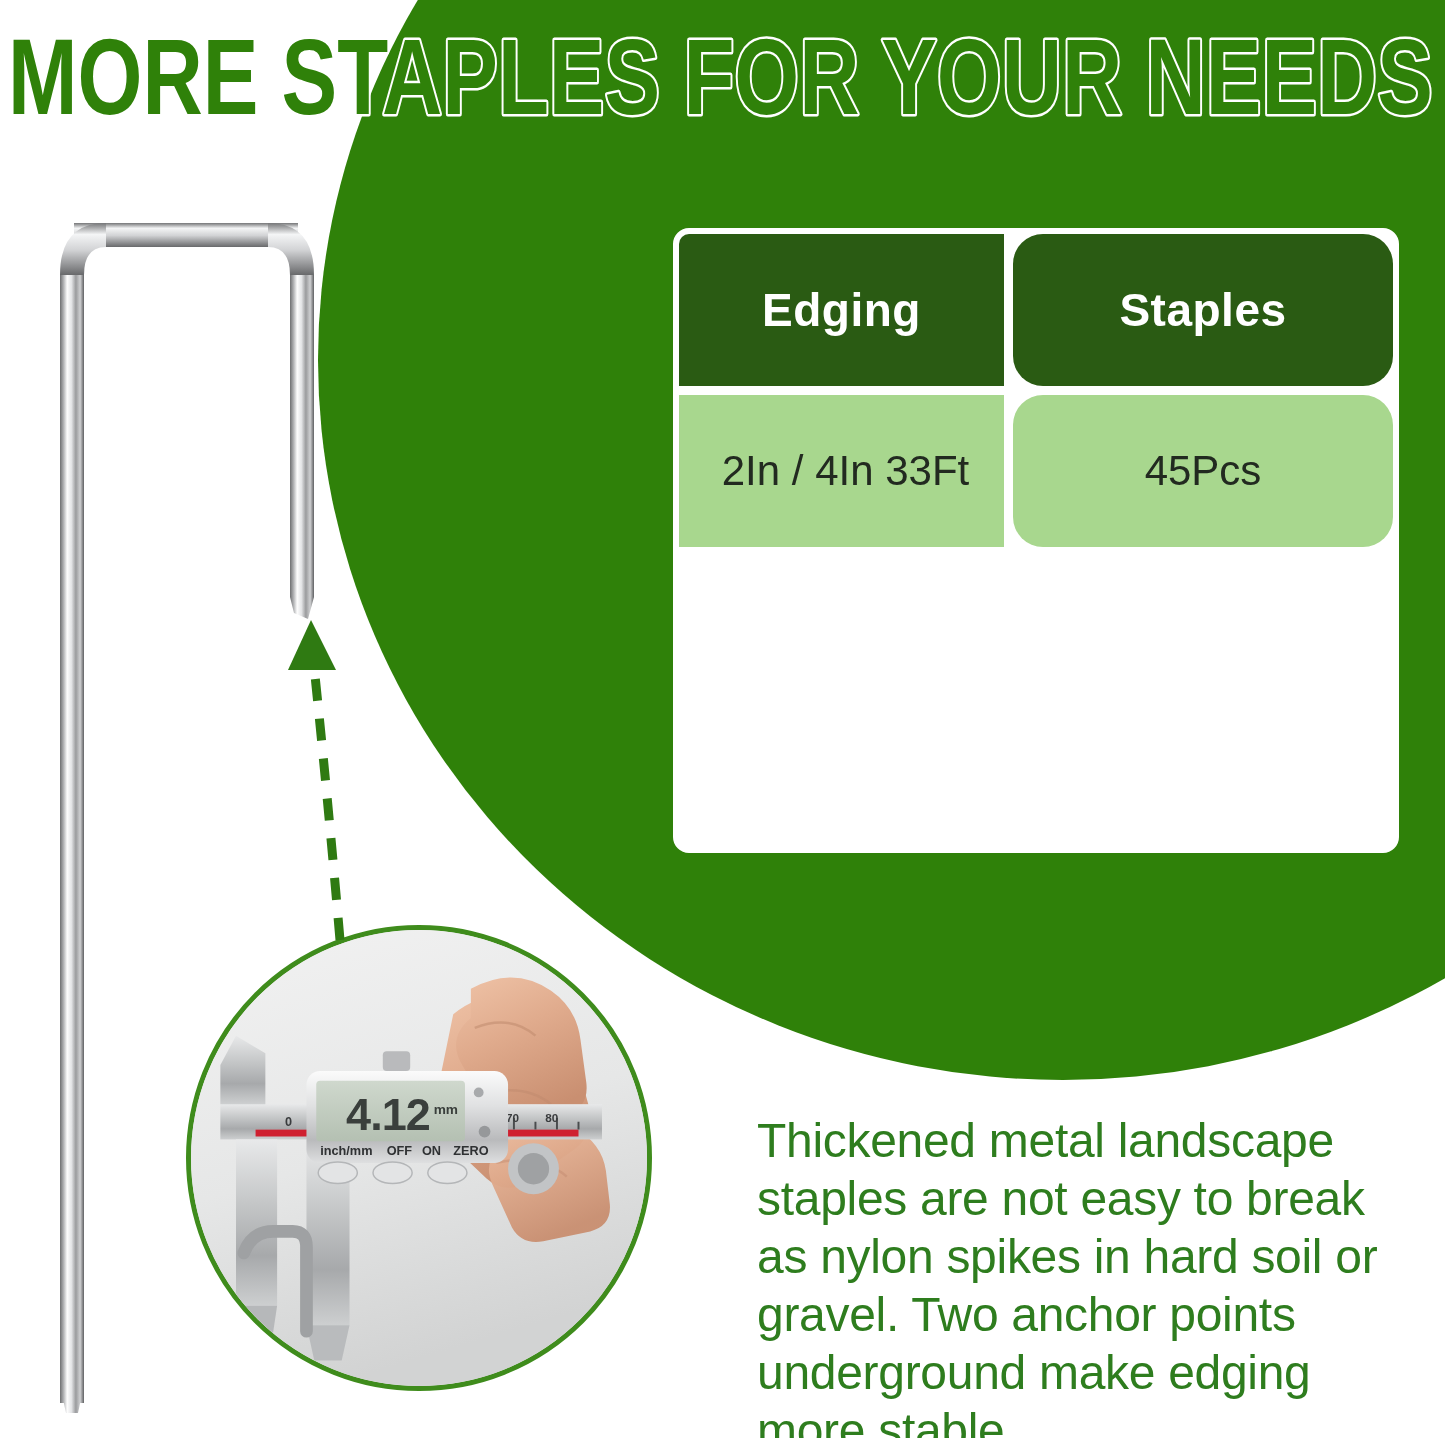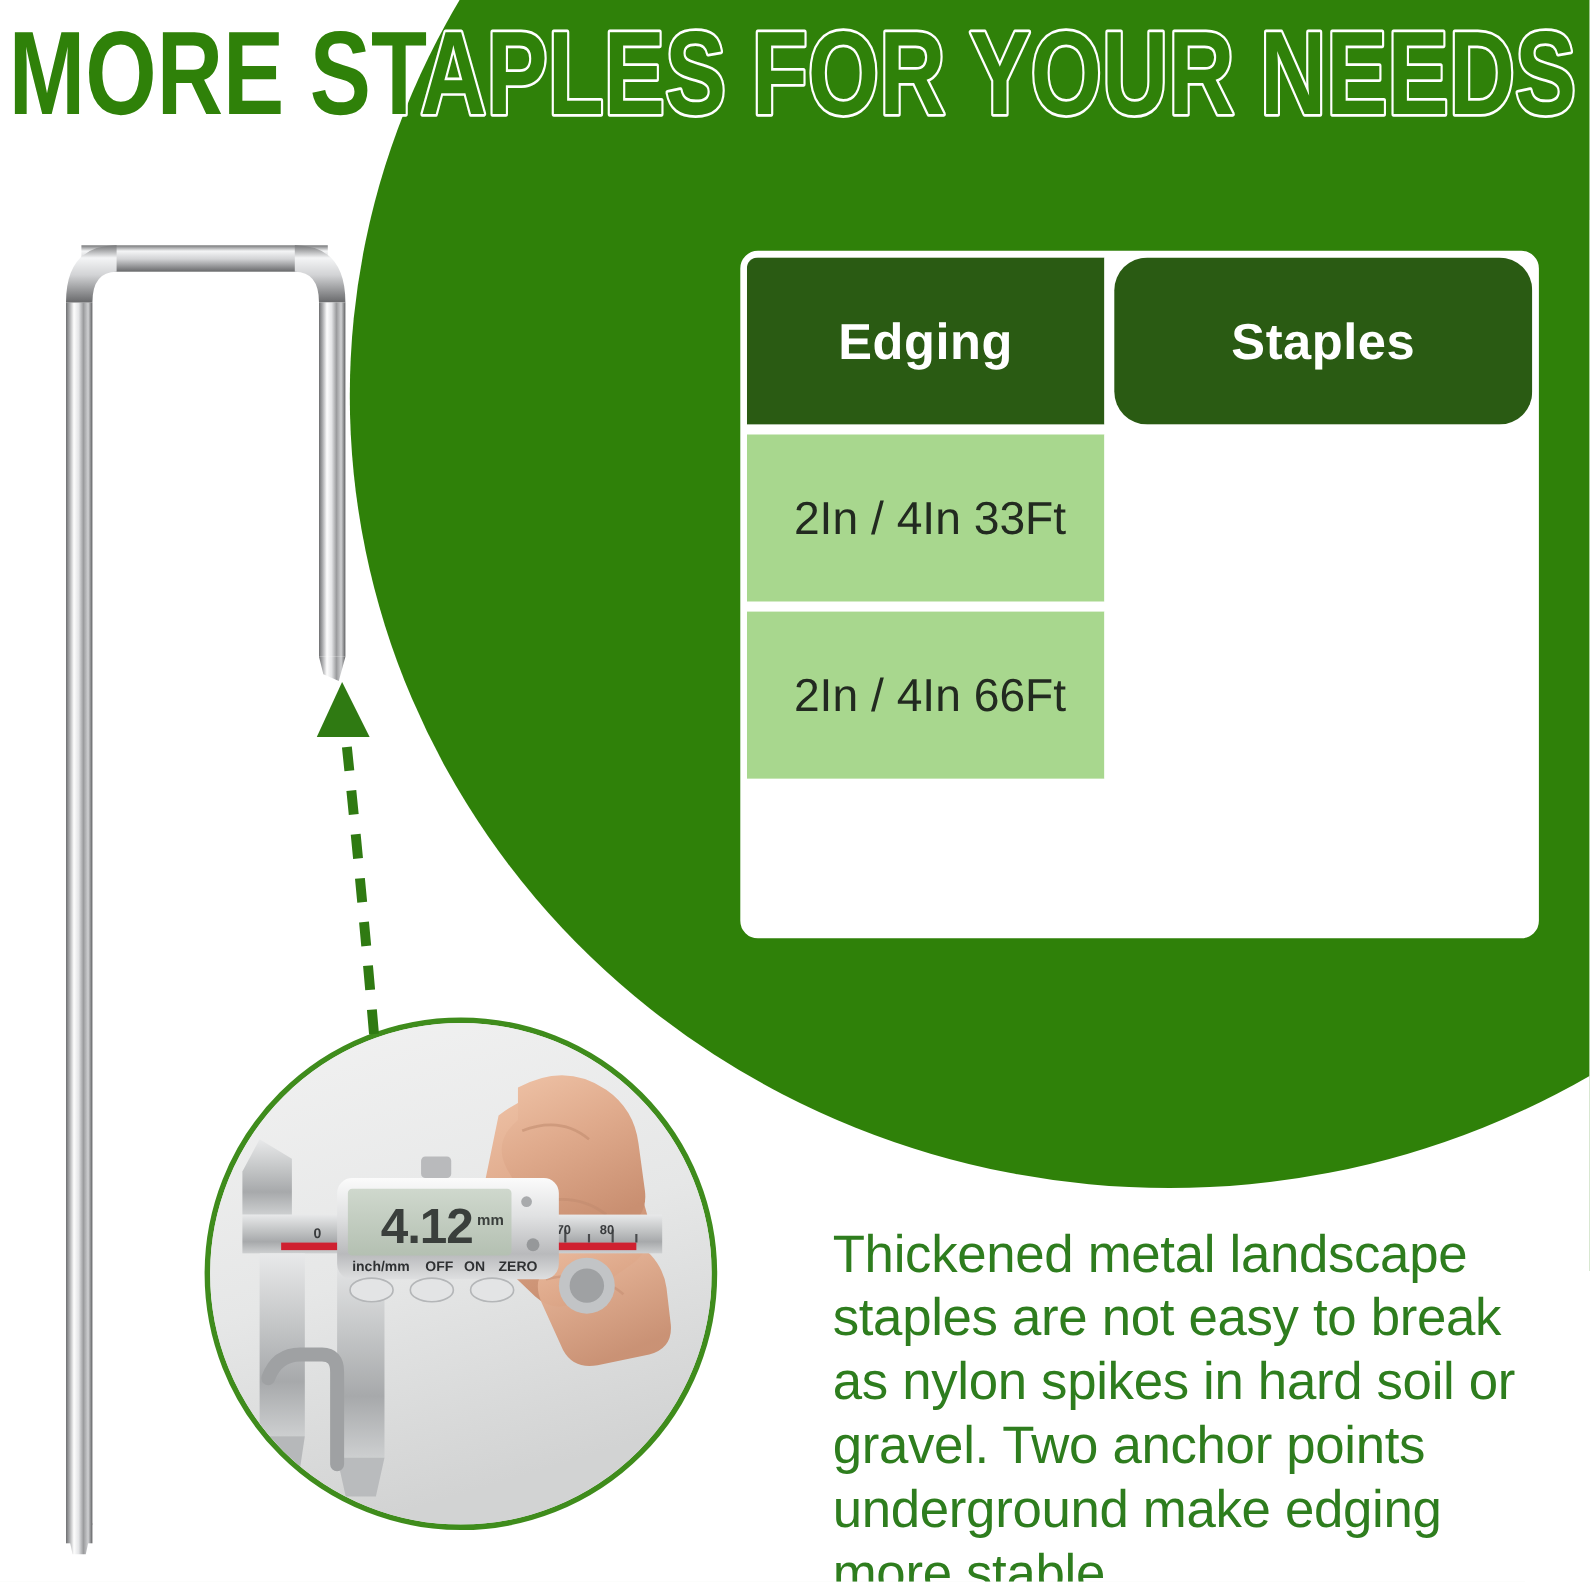--- a/index.html
+++ b/index.html
@@ -36,21 +36,21 @@
     width: 885px;
     height: 200px;
     background: #2f8109;
     z-index: 1;
   }
 
   
   .headline {
     position: absolute;
     left: 8px;
-    top: 16px;
+    top: 26px;
     width: 1432px;
     height: 110px;
     z-index: 6;
     display: flex;
     align-items: center;
     text-align: center;
   }
   .headline svg { display: block; width: 100%; height: 100%; overflow: visible;}
   .headline text {
     font-family: "Liberation Sans Narrow", "Liberation Sans", sans-serif;
@@ -220,25 +220,25 @@
     <div class="t-row header-row">
       <div class="t-cell col-a">Edging</div>
       <div class="t-divider"></div>
       <div class="t-cell col-b">Staples</div>
     </div>
     <div class="t-gap"></div>
 
     <div class="t-row data-row">
       <div class="t-cell col-a">2In / 4In 33Ft</div>
       <div class="t-divider"></div>
+      <div class="t-cell col-b">45Pcs</div>
     </div>
     <div class="t-gap"></div>
 
     <div class="t-row data-row">
-      <div class="t-cell col-a">2In / 4In 66Ft</div>
       <div class="t-divider"></div>
     </div>
     <div class="t-gap"></div>
 
   </div>
 
   <div class="arrow-layer">
     <svg viewBox="0 0 180 350" preserveAspectRatio="none">
       <path d="M70 340 Q58 200 44 66" stroke="#2f7a12" stroke-width="9" fill="none" stroke-dasharray="22 18" stroke-linecap="butt"></path>
       <polygon points="41,20 66,70 18,70" fill="#2f7a12"></polygon>

